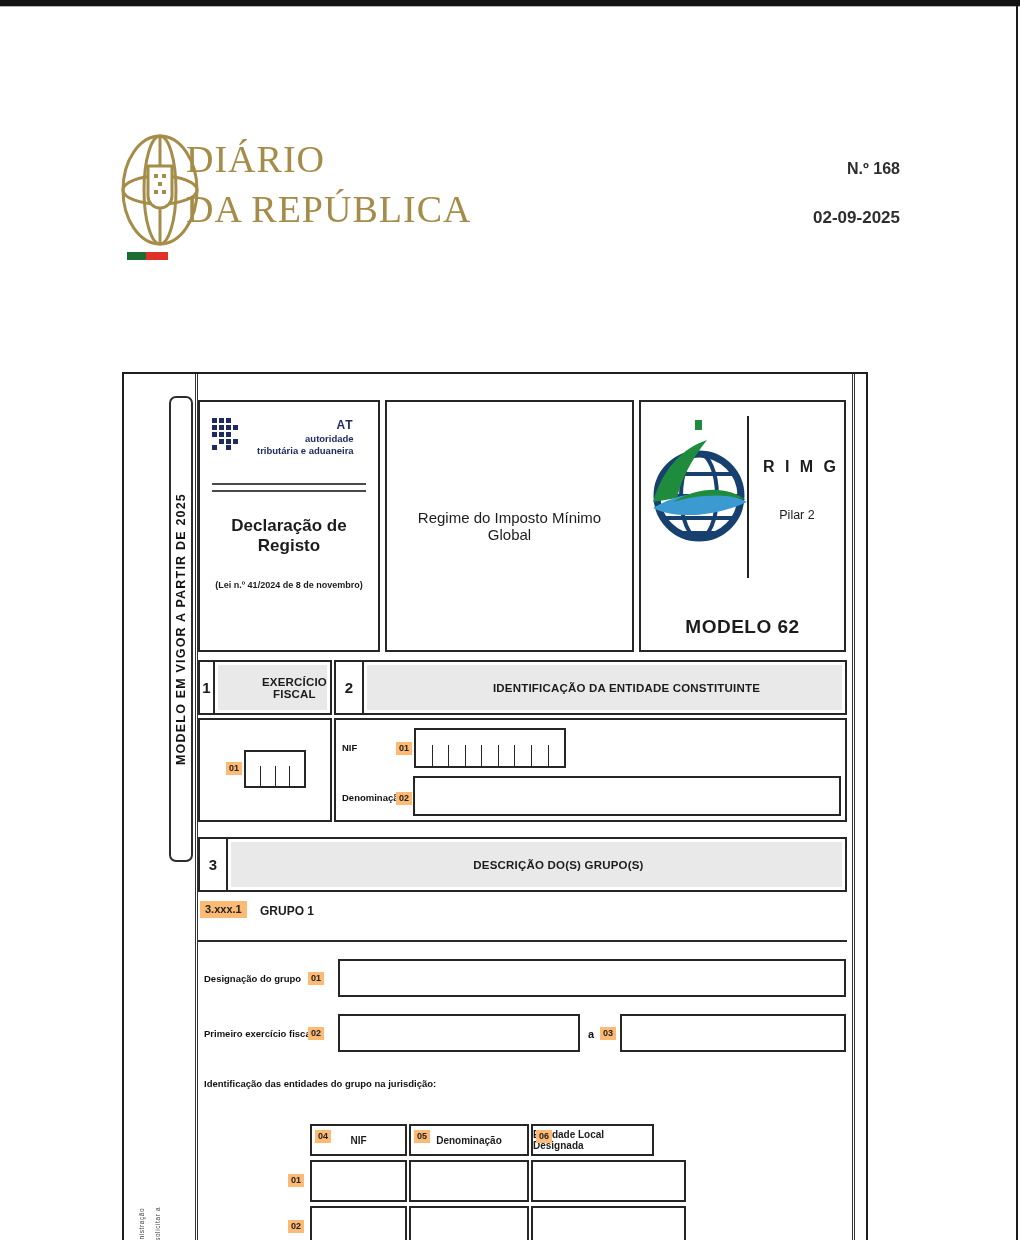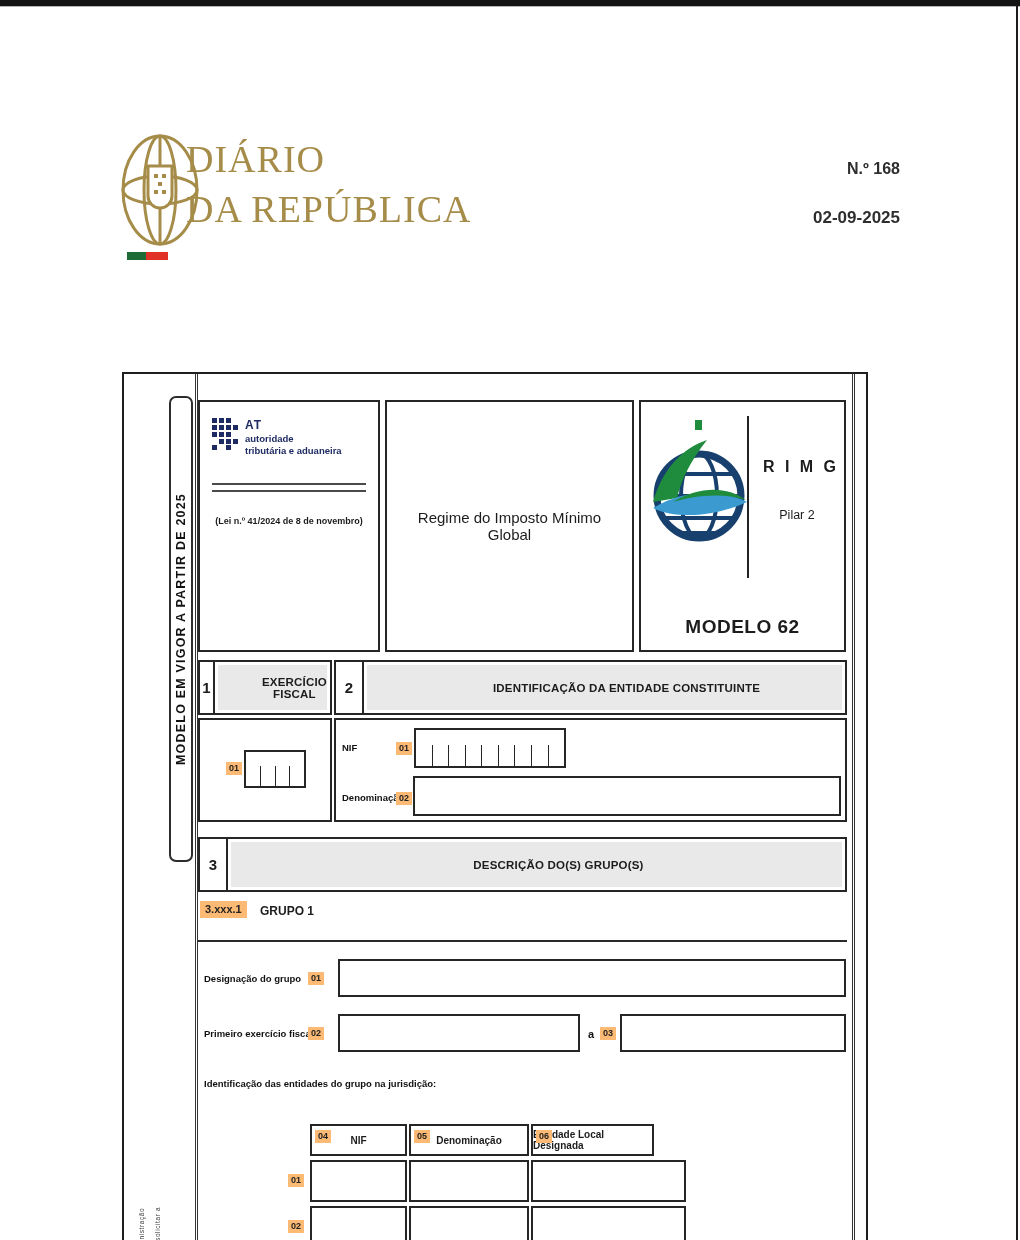--- a/index.html
+++ b/index.html
@@ -27,21 +27,21 @@
   .side-box{position:absolute;left:45px;top:22px;width:24px;height:466px;border:2px solid #2d2d2d;border-radius:7px;
             box-sizing:border-box;writing-mode:vertical-rl;transform:rotate(180deg);
             display:flex;align-items:center;justify-content:center;
             font-weight:700;font-size:12.5px;letter-spacing:1.2px;color:#111;background:#fff;}
   .content{position:absolute;left:71px;top:0;width:660px;height:880px;box-sizing:border-box;
            border-left:3px double #333;border-right:3px double #333;}
   .content>*{position:absolute;box-sizing:border-box;}
 
   
   .hbox{border:2px solid #262626;background:#fff;}
-  .at-row{display:flex;gap:7px;margin:16px 8px 0 12px;align-items:flex-start;}
+  .at-row{display:flex;gap:19px;margin:16px 8px 0 12px;align-items:flex-start;text-align:right;}
   .at-text{color:#1e2b63;font-weight:700;font-size:9.5px;line-height:1.25;}
   .at-text .acr{font-size:12px;letter-spacing:1px;}
   .dbl-rule{margin:26px 12px 0 12px;height:5px;border-top:2px solid #4a4a4a;border-bottom:2px solid #4a4a4a;}
   .decl{margin-top:24px;text-align:center;font-weight:700;font-size:17px;}
   .law{margin-top:24px;text-align:center;font-weight:700;font-size:9px;}
   .regime{display:flex;align-items:center;justify-content:center;height:100%;
           font-weight:400;font-size:15px;text-align:center;padding:0 14px;}
   .globe{position:absolute;left:8px;top:16px;}
   .rimg-divider{position:absolute;left:106px;top:14px;width:2px;height:162px;background:#222;}
   .rimg{position:absolute;left:108px;top:56px;width:104px;text-align:center;font-weight:700;font-size:16px;letter-spacing:3px;}
@@ -142,20 +142,21 @@
                 <rect x="14" y="27" width="5" height="5"></rect>
             </g>
           </svg>
           <div class="at-text">
             <div class="acr">AT</div>
             <div>autoridade</div>
             <div>tributária e aduaneira</div>
           </div>
         </div>
         <div class="dbl-rule"></div>
+        <div class="decl">Declaração de Registo</div>
         <div class="law">(Lei n.º 41/2024 de 8 de novembro)</div>
       </div>
 
       <div class="hbox" style="left:187px;top:26px;width:249px;height:252px;">
         <div class="regime">Regime do Imposto Mínimo Global</div>
       </div>
 
       <div class="hbox" style="left:441px;top:26px;width:207px;height:252px;">
         <svg class="globe" width="100" height="156" viewBox="0 0 100 156">
           <rect x="46" y="2" width="7" height="10" fill="#1e8c3c"></rect>

